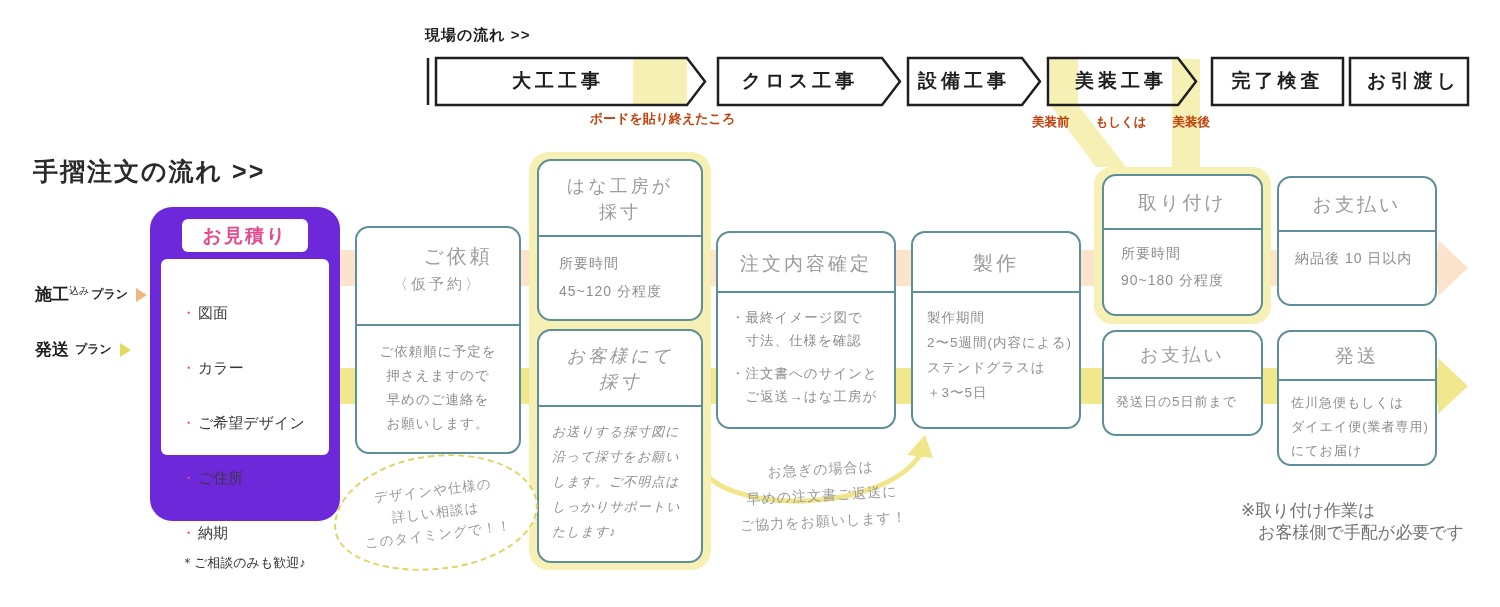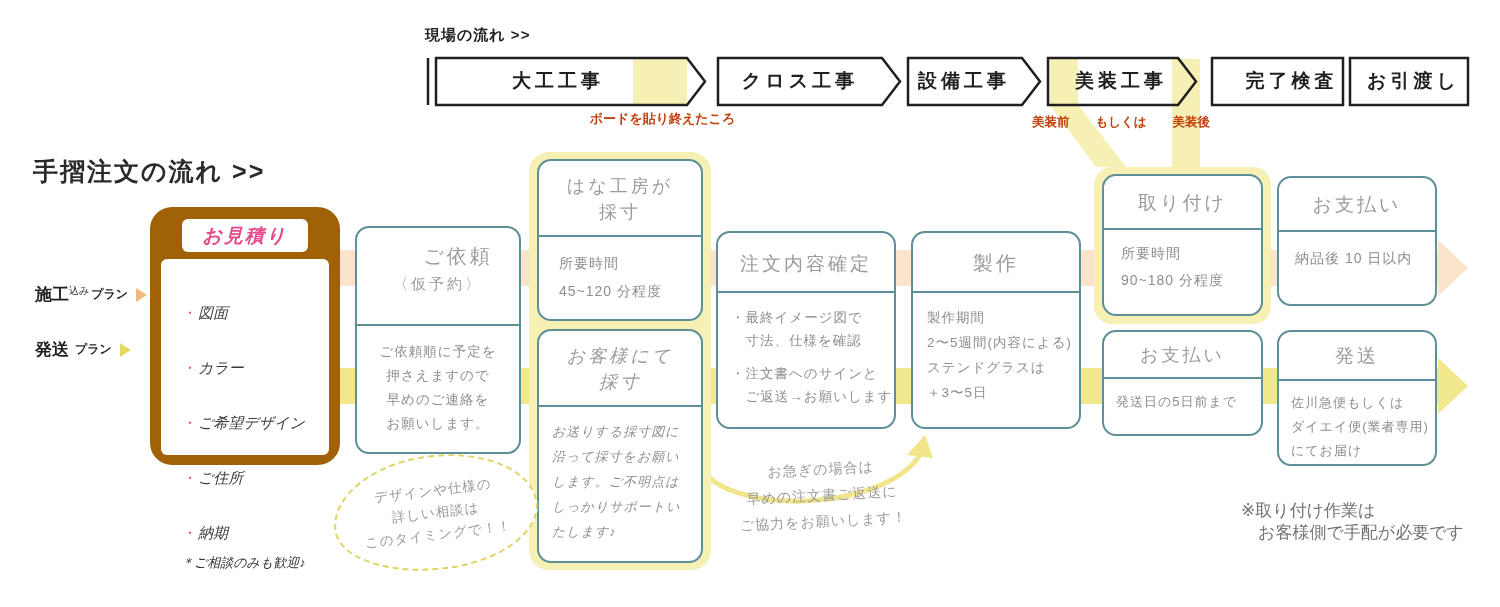--- a/index.html
+++ b/index.html
@@ -54,21 +54,21 @@
     <polygon points="488,8 602,8 620,31.5 602,55 488,55" fill="none" stroke="#1f1f1f" stroke-width="2.5"></polygon>
     <polygon points="628,8 758,8 776,31.5 758,55 628,55" fill="none" stroke="#1f1f1f" stroke-width="2.5"></polygon>
     <rect x="792" y="8" width="131" height="47" fill="none" stroke="#1f1f1f" stroke-width="2.5"></rect>
     <rect x="930" y="8" width="118" height="47" fill="none" stroke="#1f1f1f" stroke-width="2.5"></rect>
   </svg>
 
   <div class="step-label" style="left:428px;width:260px;">大工工事</div>
   <div class="step-label" style="left:718px;width:164px;">クロス工事</div>
   <div class="step-label" style="left:906px;width:116px;">設備工事</div>
   <div class="step-label" style="left:1046px;width:150px;">美装工事</div>
-  <div class="step-label" style="left:1212px;width:131px;margin-left:14px;">完了検査</div>
+  <div class="step-label" style="left:1212px;width:131px;">完了検査</div>
   <div class="step-label" style="left:1350px;width:127px;">お引渡し</div>
 
   <div class="abs note-small" style="left:570px;top:110px;width:185px;text-align:center;z-index:4;font-size:13px;">ボードを貼り終えたころ</div>
 
   <div class="abs" style="left:1032px;top:114px;width:178px;display:flex;justify-content:space-between;z-index:4;">
     <span class="note-small">美装前</span>
     <span class="note-small">もしくは</span>
     <span class="note-small">美装後</span>
   </div>
 
@@ -79,21 +79,21 @@
     <span style="font-size:10px;position:relative;top:-4px;">込み</span>
     <span style="font-size:12px;font-weight:bold;margin-left:2px;">プラン</span>
     <span class="tri" style="border-left:11px solid #efb97e;"></span>
   </div>
   <div class="plan-row" style="left:35px;top:338px;">
     <span style="font-size:17px;font-weight:bold;">発送</span>
     <span style="font-size:12px;font-weight:bold;margin-left:6px;">プラン</span>
     <span class="tri" style="border-left:11px solid #e5d95f;"></span>
   </div>
 
-  <div class="abs" style="left:150px;top:207px;width:190px;height:258px;background:#a16207;border-radius:22px;z-index:3;font-style:italic;">
+  <div class="abs" style="left:150px;top:207px;width:190px;height:314px;background:#6d28d9;border-radius:22px;z-index:3;">
     <div class="abs" style="left:32px;top:12px;width:126px;height:33px;background:#ffffff;border-radius:6px;display:flex;align-items:center;justify-content:center;">
       <span style="color:#e74a8c;font-weight:bold;font-size:19px;letter-spacing:2px;">お見積り</span>
     </div>
     <div class="abs" style="left:11px;top:52px;width:168px;height:196px;background:#ffffff;border-radius:6px;padding:12px 0 0 20px;">
       <div class="qrow"><span class="qdot">・</span><span>図面</span></div>
       <div class="qrow"><span class="qdot">・</span><span>カラー</span></div>
       <div class="qrow"><span class="qdot">・</span><span>ご希望デザイン</span></div>
       <div class="qrow"><span class="qdot">・</span><span>ご住所</span></div>
       <div class="qrow"><span class="qdot">・</span><span>納期</span></div>
       <div style="margin-top:8px;font-size:13px;color:#333333;">＊ご相談のみも歓迎♪</div>
@@ -130,21 +130,21 @@
 しっかりサポートい
 たします♪</div>
   </div>
 
   <div class="tbox" style="left:716px;top:231px;width:180px;height:198px;">
     <div class="ttl" style="font-size:19px;padding:18px 0 14px;">注文内容確定</div>
     <div class="tdiv"></div>
     <div class="bod pre" style="font-size:13.5px;line-height:23px;padding:13px 0 0 13px;">・最終イメージ図で
 　寸法、仕様を確認</div>
     <div class="bod pre" style="font-size:13.5px;line-height:23px;padding:10px 0 0 13px;">・注文書へのサインと
-　ご返送→お願いします</div>
+　ご返送→はな工房が</div>
   </div>
 
   <div class="tbox" style="left:911px;top:231px;width:170px;height:198px;">
     <div class="ttl" style="font-size:20px;padding:17px 0 14px;">製作</div>
     <div class="tdiv"></div>
     <div class="bod pre" style="font-size:13.5px;line-height:25px;padding:12px 0 0 14px;">製作期間
 2〜5週間(内容による)
 ステンドグラスは
 ＋3〜5日</div>
   </div>

